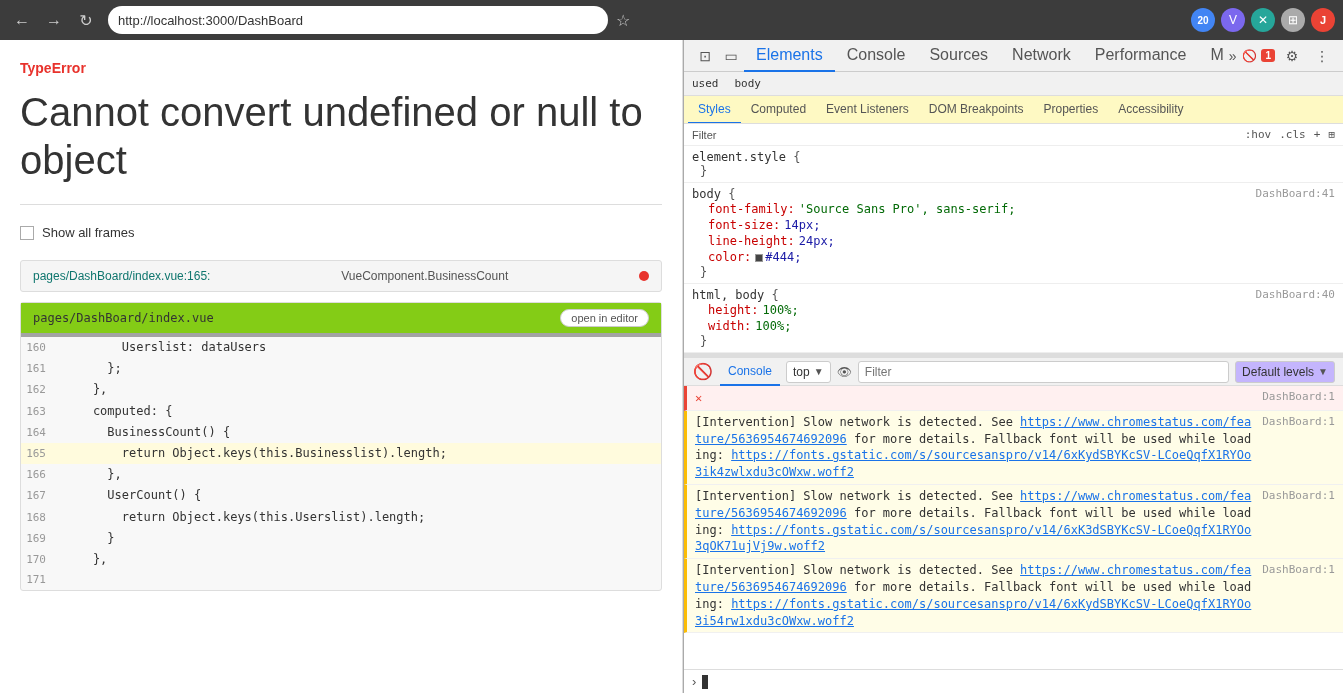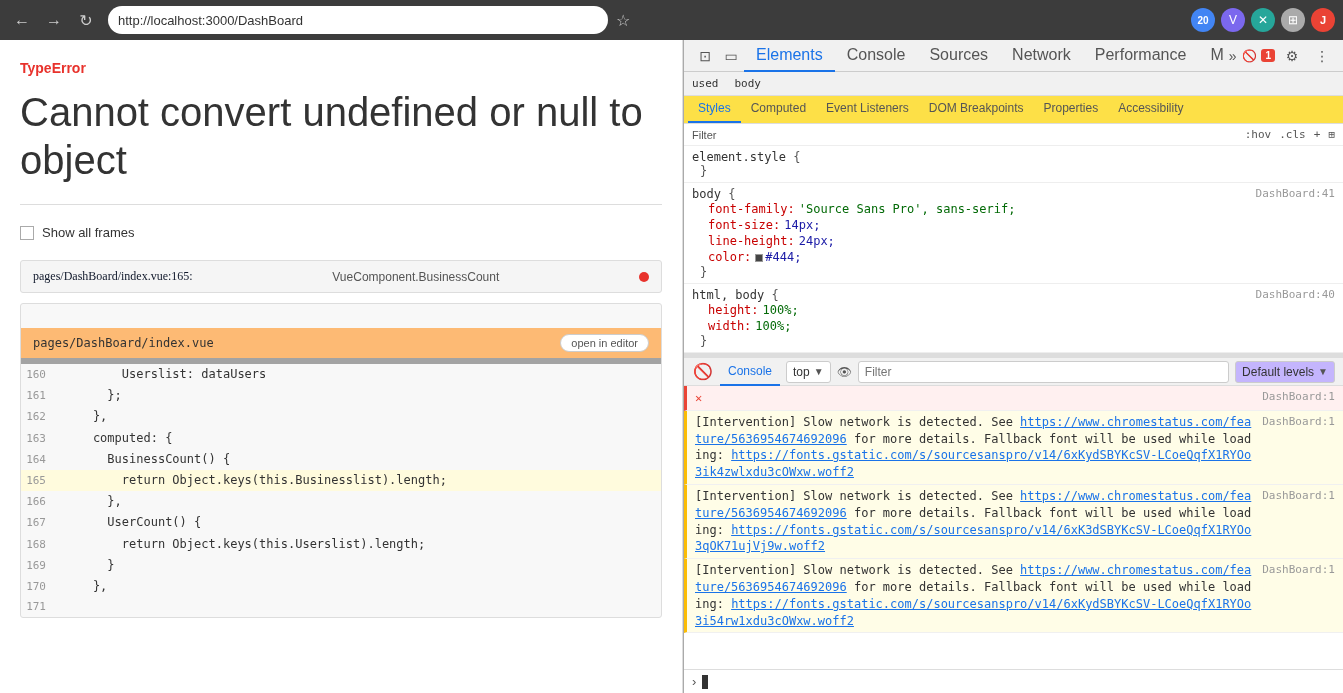--- a/index.html
+++ b/index.html
@@ -26,26 +26,26 @@
     .page-content { width: 683px; flex-shrink: 0; background: #fff; overflow-y: auto; padding: 20px; border-right: 1px solid #ddd; position: relative; }
     .type-error { color: #e8322c; font-size: 14px; font-weight: bold; margin-bottom: 12px; }
     .error-message { font-size: 40px; font-weight: 300; color: #333; line-height: 1.2; margin-bottom: 20px; }
     .divider { height: 1px; background: #ddd; margin: 20px 0; }
     .show-frames { display: flex; align-items: center; gap: 8px; margin-bottom: 20px; }
     .checkbox { width: 14px; height: 14px; border: 1px solid #aaa; background: #fff; flex-shrink: 0; }
     .show-frames-label { font-size: 13px; color: #333; }
 
     .error-frame { background: #f5f5f5; border: 1px solid #ddd; border-radius: 3px; margin-bottom: 10px; }
     .frame-header { display: flex; align-items: center; justify-content: space-between; padding: 8px 12px; }
-    .frame-file { font-size: 12px; color: #0f172a; font-family: Liberation Serif, serif; }
+    .frame-file { font-size: 12px; color: #0f766e; font-family: Liberation Sans, sans-serif; }
     .frame-component { font-size: 12px; color: #555; }
     .frame-error-dot { width: 10px; height: 10px; border-radius: 50%; background: #e8322c; flex-shrink: 0; }
 
     .code-frame { background: #f8f8f8; border: 1px solid #ddd; border-radius: 3px; margin-top: 8px; }
-    .code-frame-header { display: flex; align-items: center; justify-content: space-between; padding: 6px 12px; border-bottom: 6px solid #a3a3a3; background: #fdba74; margin-top: 24px; }
+    .code-frame-header { display: flex; align-items: center; justify-content: space-between; padding: 6px 12px; border-bottom: 4px solid #a3a3a3; background: #84cc16; }
     .code-file { font-size: 12px; color: #333; font-family: monospace; }
     .open-editor-btn { font-size: 11px; color: #555; border: 1px solid #ccc; border-radius: 12px; padding: 2px 10px; cursor: pointer; background: #fff; }
 
     .code-area { font-family: monospace; font-size: 12px; line-height: 1.6; padding: 0; overflow: hidden; }
     .code-line { display: flex; align-items: baseline; padding: 1px 0; }
     .code-line.highlighted { background: #fff3cd; justify-content: space-between; }
     .line-num { color: #999; width: 35px; text-align: right; padding-right: 10px; flex-shrink: 0; user-select: none; font-size: 11px; }
     .line-content { color: #333; white-space: pre; padding: 0 8px; flex: 1; }
 
     
@@ -59,21 +59,21 @@
     .devtools-tab.active { color: #1a73e8; border-bottom-color: #1a73e8; }
     .devtools-more { font-size: 14px; cursor: pointer; padding: 0 6px; color: #555; display: flex; align-items: center; }
     .devtools-settings { margin-left: auto; display: flex; gap: 4px; }
     .err-badge { background: #ea4335; color: white; border-radius: 3px; font-size: 10px; padding: 1px 4px; font-weight: bold; }
 
     
     .elements-breadcrumb { background: #f1f1f1; border-bottom: 1px solid #ddd; display: flex; align-items: center; padding: 0 8px; height: 24px; font-size: 11px; color: #555; gap: 8px; flex-shrink: 0; }
     .breadcrumb-tag { color: #333; font-family: monospace; cursor: pointer; }
 
     
-    .subtabs { background: #fde047; border-bottom: 1px solid #ddd; display: flex; align-items: flex-end; padding: 0 4px; height: 28px; flex-shrink: 0; overflow-x: auto; }
+    .subtabs { background: #fef9c3; border-bottom: 1px solid #ddd; display: flex; align-items: center; padding: 0 4px; height: 28px; flex-shrink: 0; overflow-x: auto; }
     .subtab { padding: 0 10px; height: 28px; display: flex; align-items: center; font-size: 12px; color: #555; cursor: pointer; white-space: nowrap; border-bottom: 2px solid transparent; }
     .subtab.active { color: #1a73e8; border-bottom-color: #1a73e8; }
 
     
     .styles-panel { flex: 1; overflow-y: auto; border-bottom: 1px solid #ddd; background: #fff; font-family: monospace; font-size: 12px; max-height: 230px; }
     .style-filter-bar { display: flex; align-items: center; padding: 4px 8px; border-bottom: 1px solid #eee; gap: 8px; }
     .style-filter-label { color: #555; font-size: 11px; font-family: sans-serif; }
     .style-filter-controls { margin-left: auto; display: flex; gap: 8px; font-size: 11px; color: #555; }
     .style-block { padding: 4px 8px; border-bottom: 1px solid #eee; }
     .style-selector { color: #333; }

